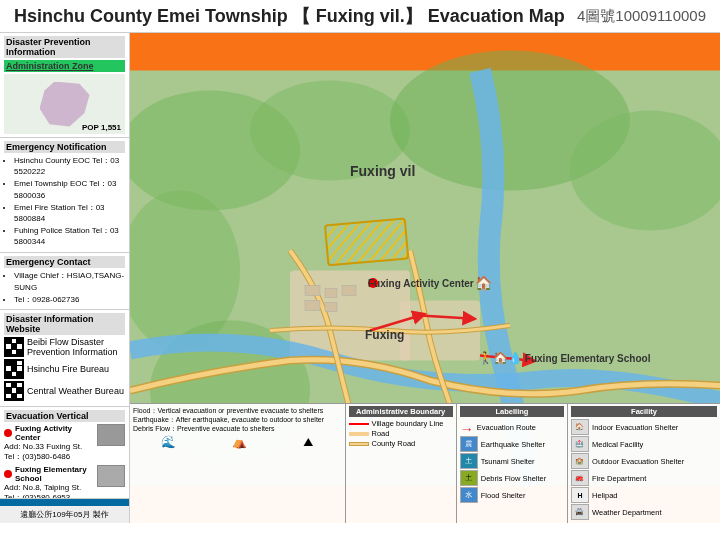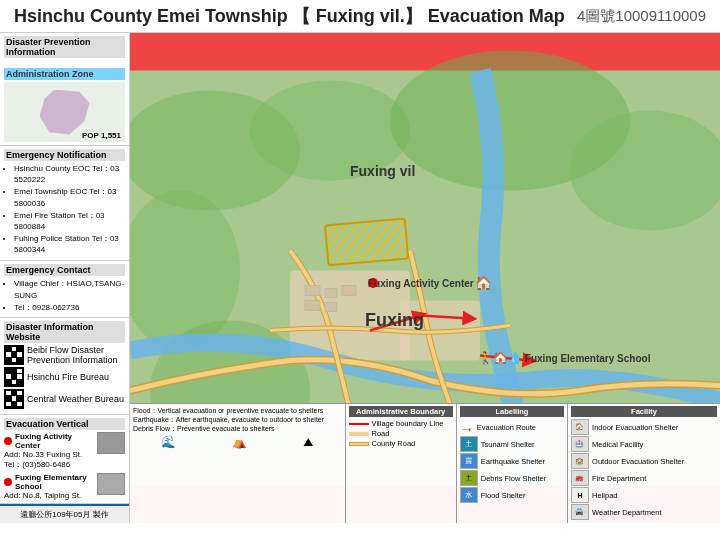--- a/index.html
+++ b/index.html
@@ -153,28 +153,28 @@
       flex-shrink: 0;
       border: 1px solid #888;
     }
 
     
     #sidebar-footer {
       padding: 3px 4px;
       background: #eee;
       font-size: 8px;
       text-align: center;
-      border-top: 2px solid #0369a1;
+      border-top: 7px solid #0369a1;
       margin-top: auto;
     }
 
     
     #map-area {
       flex: 1;
-      background: #ef4444;
+      background: #f97316;
       position: relative;
       overflow: hidden;
     }
 
     
     #map-svg {
       position: absolute;
       top: 0; left: 0;
       width: 100%;
       height: 100%;
@@ -188,23 +188,23 @@
       color: #333;
     }
     #label-fuxing-vil {
       top: 130px;
       left: 220px;
       font-size: 14px;
       font-weight: bold;
       color: #333;
     }
     #label-fuxing {
-      top: 277px;
+      top: 295px;
       left: 235px;
-      font-size: 18px;
+      font-size: 12px;
       font-weight: bold;
       color: #333;
     }
     #label-activity-center {
       top: 250px;
       left: 295px;
       font-size: 10px;
       font-weight: bold;
       color: #333;
     }
@@ -283,21 +283,21 @@
   <div id="header-title">Hsinchu County Emei Township 【 Fuxing vil.】 Evacuation Map</div>
   <div id="header-code">4圖號10009110009</div>
 </div>
 
 <div id="main">
 
   <div id="sidebar">
 
     <div class="sidebar-section">
       <div class="sidebar-section-title">Disaster Prevention Information</div>
-      <div class="sidebar-section-title" style="background:#7dd3fc;color:#333;margin-top:10px;">Administration Zone</div>
+      <div class="sidebar-section-title" style="background:#22c55e;color:#333;margin-top:2px;text-decoration:underline;">Administration Zone</div>
       <div id="admin-zone-map">
         <div class="admin-zone-shape"></div>
         <div class="admin-zone-label">POP 1,551</div>
       </div>
     </div>
 
     <div class="sidebar-section">
       <div class="sidebar-section-title">Emergency Notification</div>
       <ul class="emergency-list">
         <li>Hsinchu County EOC Tel：03 5520222</li>
@@ -496,28 +496,28 @@
         </div>
       </div>
 
       <div class="legend-col">
         <div class="legend-col-title">Labelling</div>
         <div class="legend-row">
           <span style="color:#e62020;font-size:14px;margin-right:3px;">→</span>
           <span>Evacuation Route</span>
         </div>
         <div class="legend-row">
+          <div class="legend-icon-placeholder" style="background:#4488cc;color:#fff;">震</div>
+          <span>Earthquake Shelter</span>
+        </div>
+        <div class="legend-row">
           <div class="legend-icon-placeholder" style="background:#2288aa;color:#fff;">土</div>
           <span>Tsunami Shelter</span>
         </div>
         <div class="legend-row">
-          <div class="legend-icon-placeholder" style="background:#4488cc;color:#fff;">震</div>
-          <span>Earthquake Shelter</span>
-        </div>
-        <div class="legend-row">
           <div class="legend-icon-placeholder" style="background:#88aa22;">土</div>
           <span>Debris Flow Shelter</span>
         </div>
         <div class="legend-row">
           <div class="legend-icon-placeholder" style="background:#4488cc;color:#fff;">水</div>
           <span>Flood Shelter</span>
         </div>
       </div>
 
       <div class="legend-col" style="flex:1.4;">

